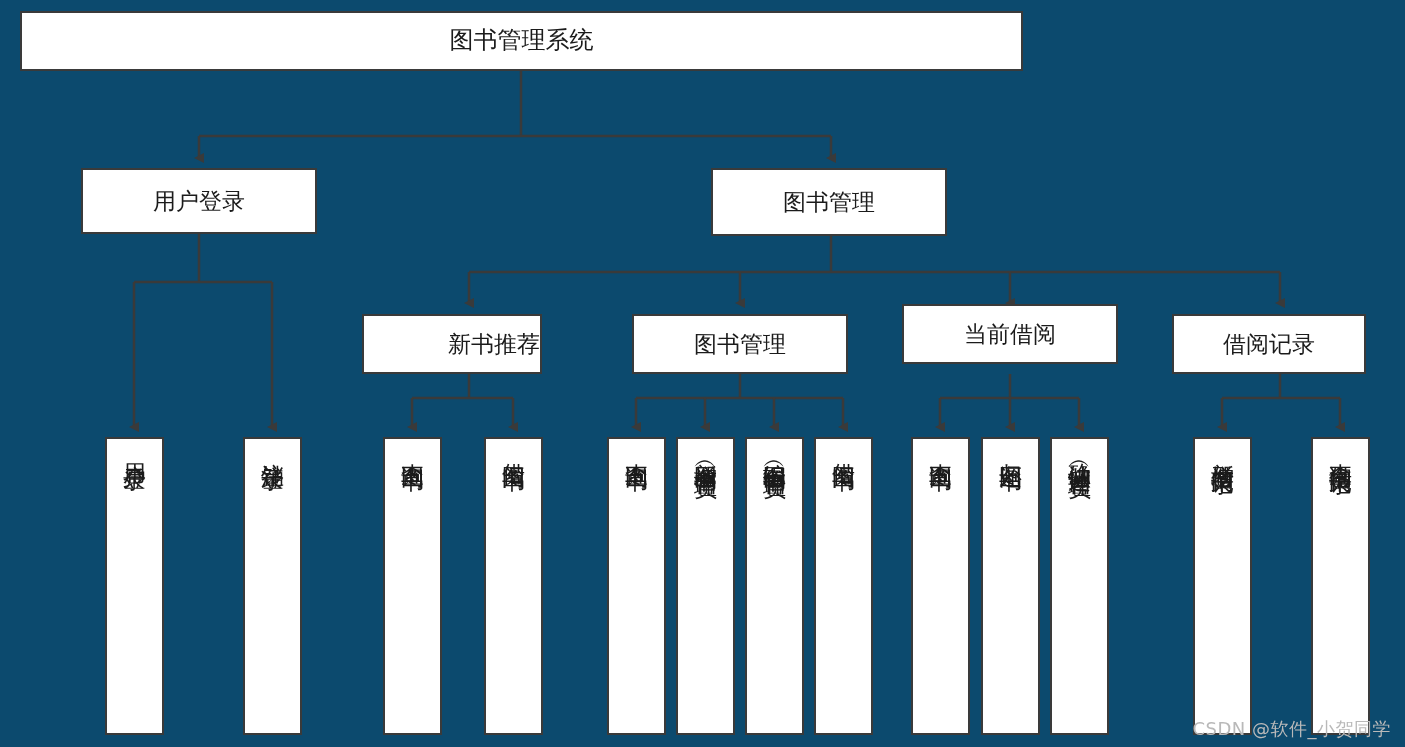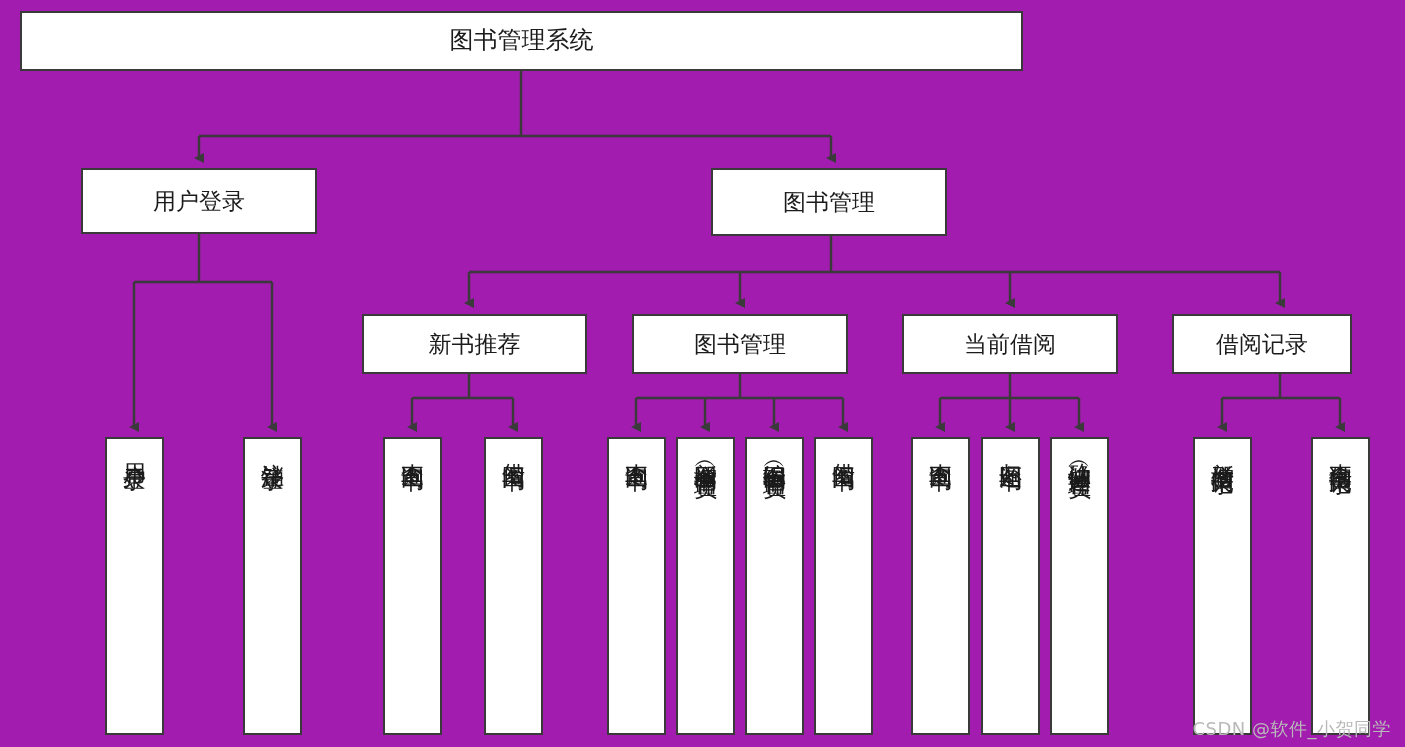--- a/index.html
+++ b/index.html
@@ -4,21 +4,21 @@
 <style>
   html, body {
     margin: 0;
     padding: 0;
     background: #ffffff;
   }
   #canvas {
     position: relative;
     width: 1405px;
     height: 747px;
-    background: #a21caf;
+    background: #0c4a6e;
     font-family: "DejaVu Sans", "Liberation Sans", sans-serif;
     overflow: hidden;
   }
   #connectors {
     position: absolute;
     left: 0;
     top: 0;
     width: 1405px;
     height: 747px;
     pointer-events: none;
@@ -132,30 +132,30 @@
     <span class="node-label">图书管理系统</span>
   </div>
 
   <div class="node horiz" style="left:81px; top:168px; width:236px; height:66px;">
     <span class="node-label">用户登录</span>
   </div>
   <div class="node horiz" style="left:711px; top:168px; width:236px; height:68px;">
     <span class="node-label">图书管理</span>
   </div>
 
-  <div class="node horiz" style="left:362px; top:314px; width:225px; height:60px;">
+  <div class="node horiz" style="left:362px; top:314px; width:180px; height:60px;justify-content:flex-end;">
     <span class="node-label">新书推荐</span>
   </div>
   <div class="node horiz" style="left:632px; top:314px; width:216px; height:60px;">
     <span class="node-label">图书管理</span>
   </div>
-  <div class="node horiz" style="left:902px; top:314px; width:216px; height:60px;">
+  <div class="node horiz" style="left:902px; top:304px; width:216px; height:60px;">
     <span class="node-label">当前借阅</span>
   </div>
-  <div class="node horiz" style="left:1172px; top:314px; width:180px; height:60px;">
+  <div class="node horiz" style="left:1172px; top:314px; width:194px; height:60px;">
     <span class="node-label">借阅记录</span>
   </div>
 
   <div class="node vert" style="left:105px; top:437px; width:59px; height:298px;">
     <span class="node-label">用户登录</span>
   </div>
   <div class="node vert" style="left:243px; top:437px; width:59px; height:298px;">
     <span class="node-label">注销登录</span>
   </div>
 

